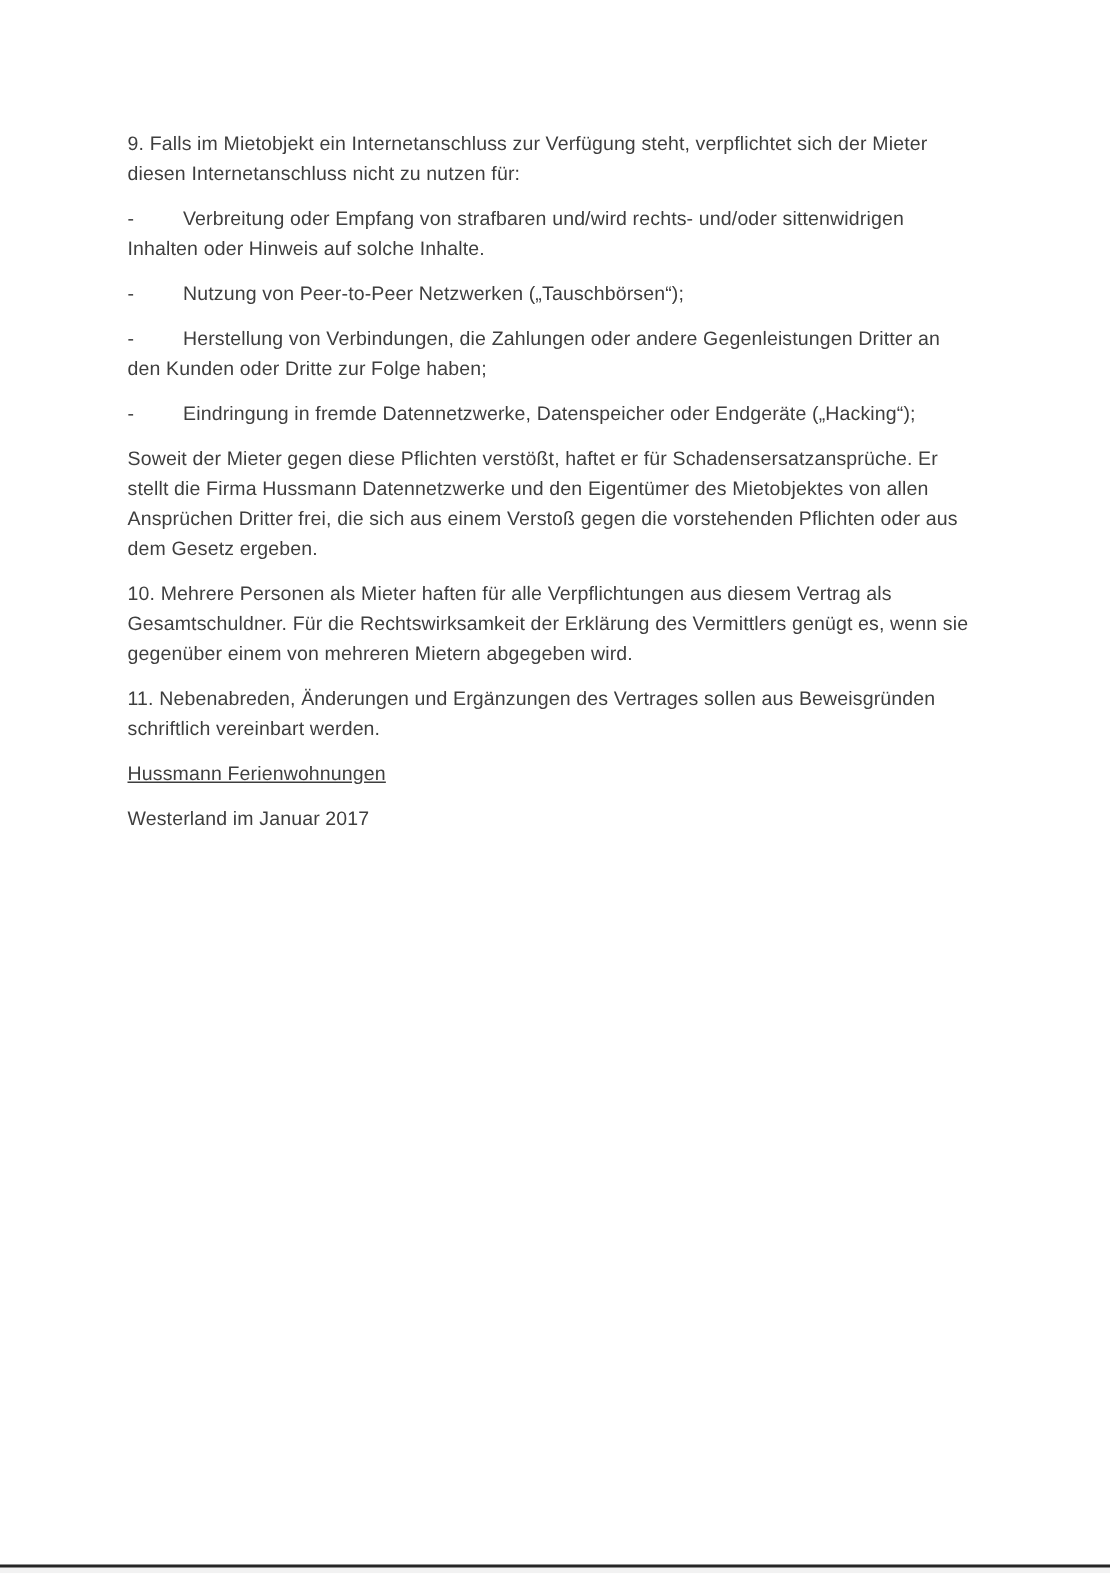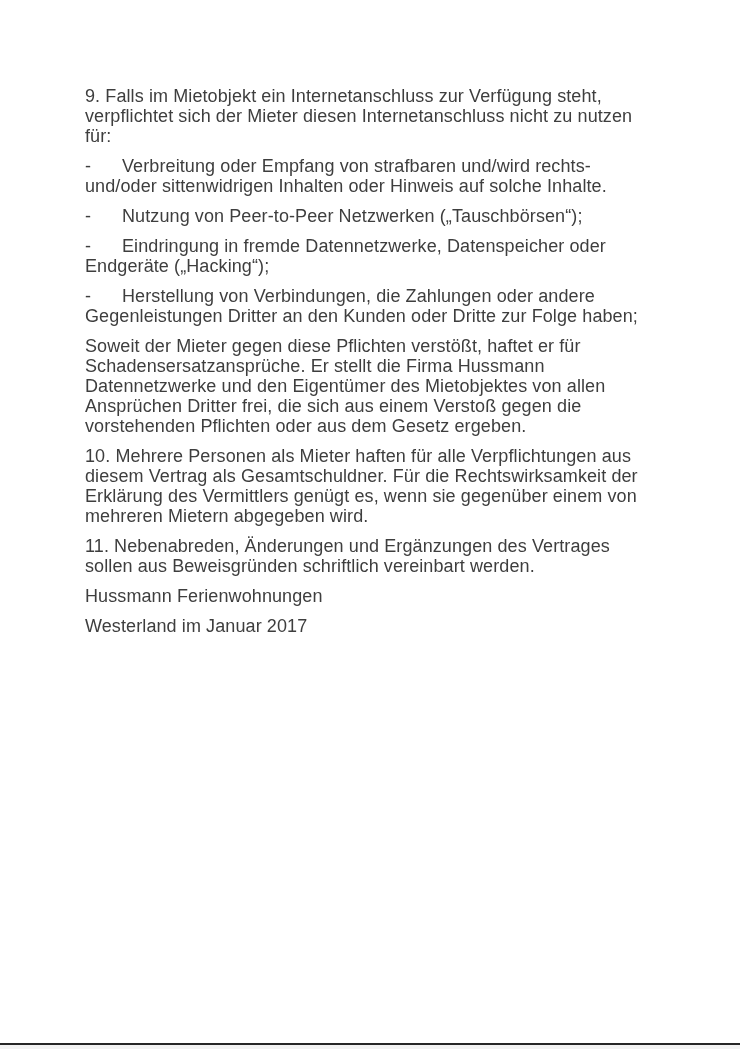--- a/index.html
+++ b/index.html
@@ -16,35 +16,36 @@
     font-family: "Liberation Sans", sans-serif;
   }
   .content {
     position: absolute;
     top: 0;
     left: 0;
     box-sizing: border-box;
     width: 740px;
     padding: 86px 94px 0 85px;
     color: var(--text-color, #3e3e3e);
-    font-size: 18px;
+    font-size: 13px;
     line-height: 20px;
     letter-spacing: 0.1px;
     filter: blur(0.35px);
     text-align: left;
   }
   .content p {
     margin: 0 0 10px 0;
   }
   .bullet .dash {
     display: inline-block;
     width: 37px;
   }
   .sig-name {
     margin-top: 36px;
+    text-decoration: underline;
   }
   .sig-date {
     margin-top: 2px;
   }
   .scan-bottom-edge {
     position: absolute;
     left: 0;
     right: 0;
     bottom: 0;
     height: 4px;
@@ -59,23 +60,23 @@
   <div class="content">
 
     <p class="para">9. Falls im Mietobjekt ein Internetanschluss zur Verfügung steht, verpflichtet sich der Mieter diesen Internetanschluss nicht zu nutzen für:</p>
 
     <p class="bullet"><span class="dash">-</span><span>Verbreitung oder Empfang von strafbaren und/wird rechts- und/oder sittenwidrigen Inhalten oder Hinweis auf solche Inhalte.</span></p>
 
 
     <p class="bullet"><span class="dash">-</span><span>Nutzung von Peer-to-Peer Netzwerken („Tauschbörsen“);</span></p>
 
 
+    <p class="bullet"><span class="dash">-</span><span>Herstellung von Verbindungen, die Zahlungen oder andere Gegenleistungen Dritter an den Kunden oder Dritte zur Folge haben;</span></p>
+
     <p class="bullet"><span class="dash">-</span><span>Eindringung in fremde Datennetzwerke, Datenspeicher oder Endgeräte („Hacking“);</span></p>
-
-    <p class="bullet"><span class="dash">-</span><span>Herstellung von Verbindungen, die Zahlungen oder andere Gegenleistungen Dritter an den Kunden oder Dritte zur Folge haben;</span></p>
 
 
 
     <p class="para">Soweit der Mieter gegen diese Pflichten verstößt, haftet er für Schadensersatzansprüche. Er stellt die Firma Hussmann Datennetzwerke und den Eigentümer des Mietobjektes von allen Ansprüchen Dritter frei, die sich aus einem Verstoß gegen die vorstehenden Pflichten oder aus dem Gesetz ergeben.</p>
 
     <p class="para">10. Mehrere Personen als Mieter haften für alle Verpflichtungen aus diesem Vertrag als Gesamtschuldner. Für die Rechtswirksamkeit der Erklärung des Vermittlers genügt es, wenn sie gegenüber einem von mehreren Mietern abgegeben wird.</p>
 
     <p class="para">11. Nebenabreden, Änderungen und Ergänzungen des Vertrages sollen aus Beweisgründen schriftlich vereinbart werden.</p>
 
     <p class="para sig-name">Hussmann Ferienwohnungen</p>

